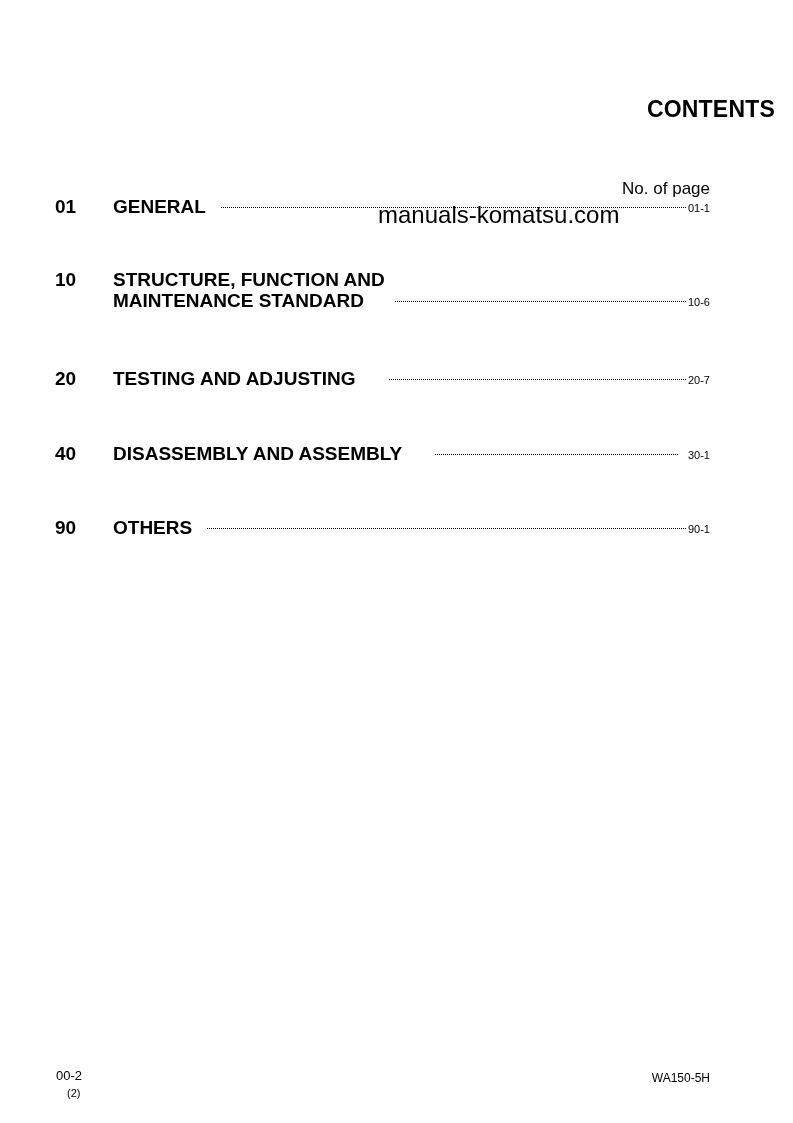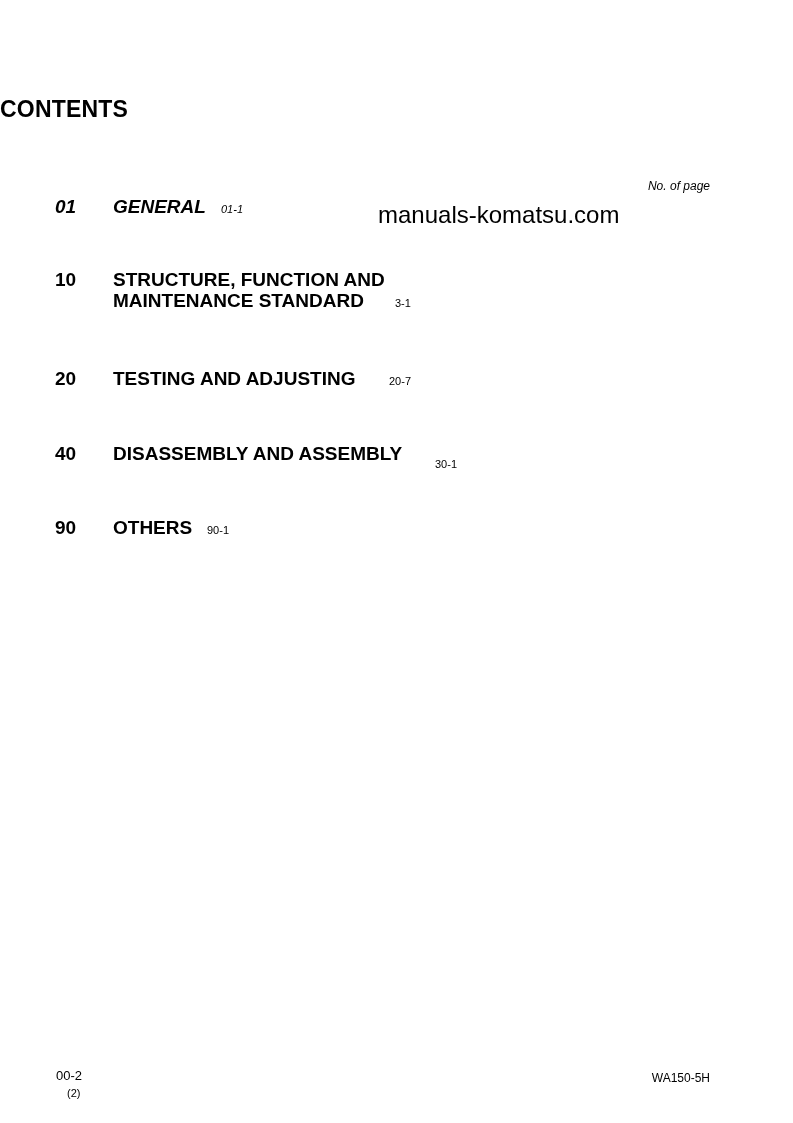--- a/index.html
+++ b/index.html
@@ -1,52 +1,52 @@
 <!DOCTYPE html>
 <html><head>
 <meta charset="utf-8">
 <style>
   html,body{margin:0;padding:0;background:#fff;}
   body{width:793px;height:1123px;position:relative;overflow:hidden;font-family:"Liberation Sans",sans-serif;color:#000;}
-  .title{position:absolute;left:0;width:775px;top:96px;text-align:left;font-weight:bold;font-size:23px;letter-spacing:0.2px;}
-  .nop{position:absolute;right:83px;top:179px;font-size:12px;font-style:italic;}
+  .title{position:absolute;left:0;width:775px;top:96px;text-align:right;font-weight:bold;font-size:23px;letter-spacing:0.2px;}
+  .nop{position:absolute;right:83px;top:179px;font-size:17px;}
   .row{position:absolute;left:55px;width:655px;font-weight:bold;font-size:19px;}
   .num{position:absolute;left:0;top:0;}
   .label{position:absolute;left:58px;top:0;white-space:nowrap;}
-  .lead{position:absolute;display:flex;align-items:baseline;flex-direction:column;}
+  .lead{position:absolute;display:flex;align-items:baseline;}
   .dots{flex:1;border-bottom:1px dotted #000;height:0;margin-right:2px;transform:translateY(-4px);}
   .pg{font-weight:normal;font-size:11px;}
   .wm{position:absolute;left:378px;top:201px;font-size:24px;font-weight:normal;color:#000;background:transparent;}
   .foot-l{position:absolute;left:56px;top:1068px;font-size:13px;}
   .foot-l2{position:absolute;left:67px;top:1087px;font-size:11px;}
   .foot-r{position:absolute;right:83px;top:1071px;font-size:12px;}
 </style>
 </head>
 <body>
 
 <div class="title">CONTENTS</div>
 <div class="nop">No. of page</div>
 
-<div class="row" style="top:196px;height:24px;font-style:italic;">
+<div class="row" style="top:196px;height:24px;">
   <span class="num">01</span>
   <span class="label">GENERAL</span>
   <div class="lead" style="left:166px;right:0;top:6px;">
     <span class="dots"></span>
     <span class="pg">01-1</span>
   </div>
 </div>
 <div class="wm">manuals-komatsu.com</div>
 
 <div class="row" style="top:269px;height:44px;">
   <span class="num">10</span>
   <span class="label">STRUCTURE, FUNCTION AND</span>
   <span class="label" style="top:21px;">MAINTENANCE STANDARD</span>
   <div class="lead" style="left:340px;right:0;top:27px;">
     <span class="dots"></span>
-    <span class="pg">3-1</span>
+    <span class="pg">10-6</span>
   </div>
 </div>
 
 <div class="row" style="top:368px;height:24px;">
   <span class="num">20</span>
   <span class="label">TESTING AND ADJUSTING</span>
   <div class="lead" style="left:334px;right:0;top:6px;">
     <span class="dots"></span>
     <span class="pg">20-7</span>
   </div>

